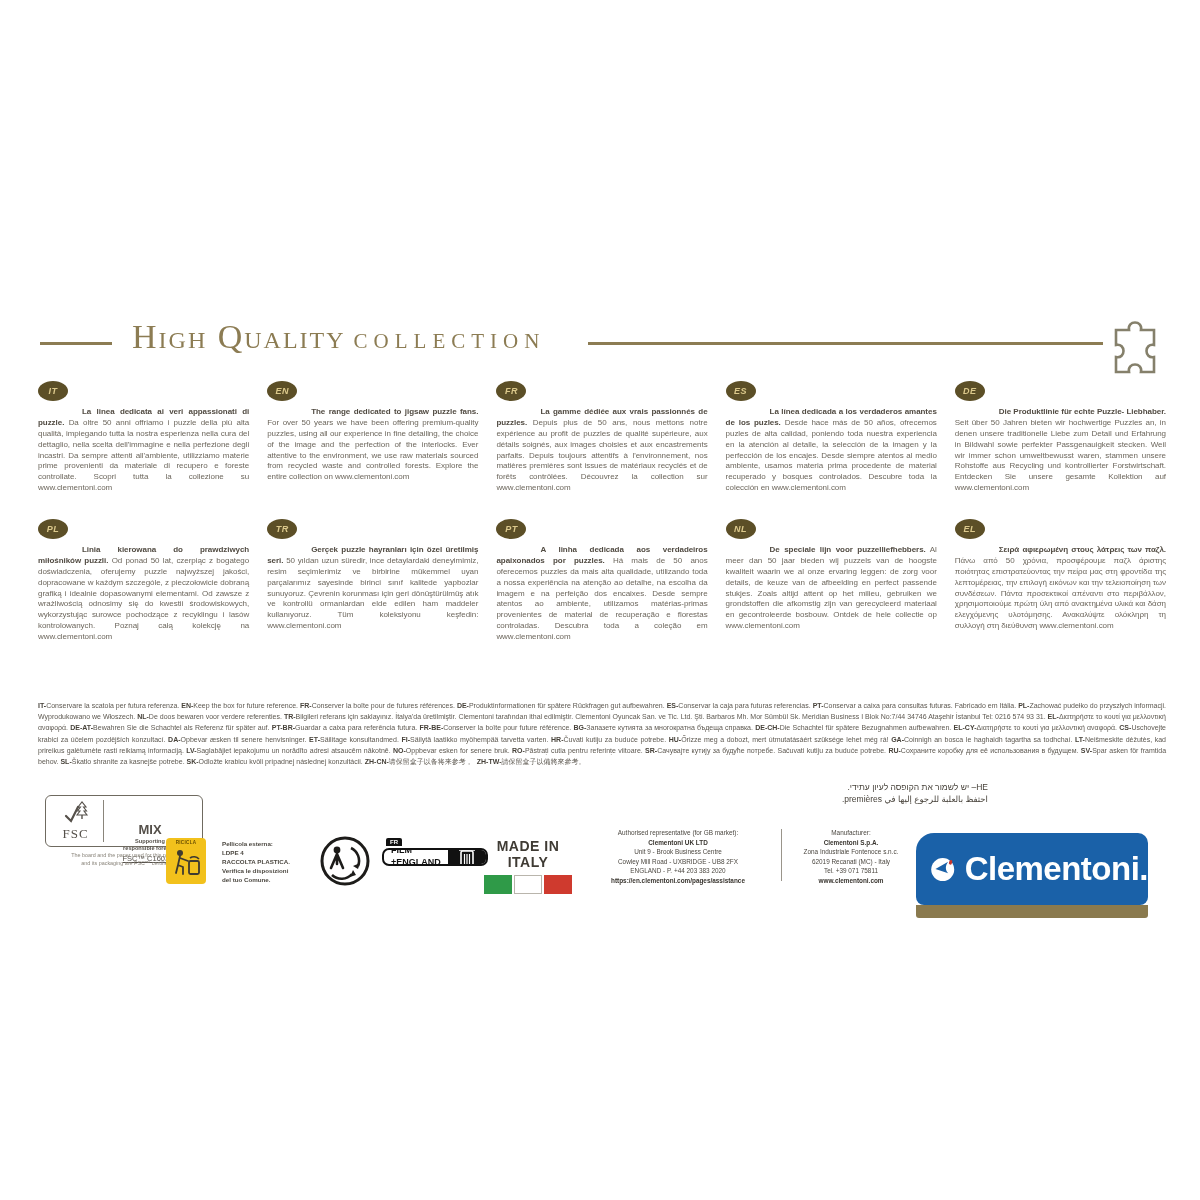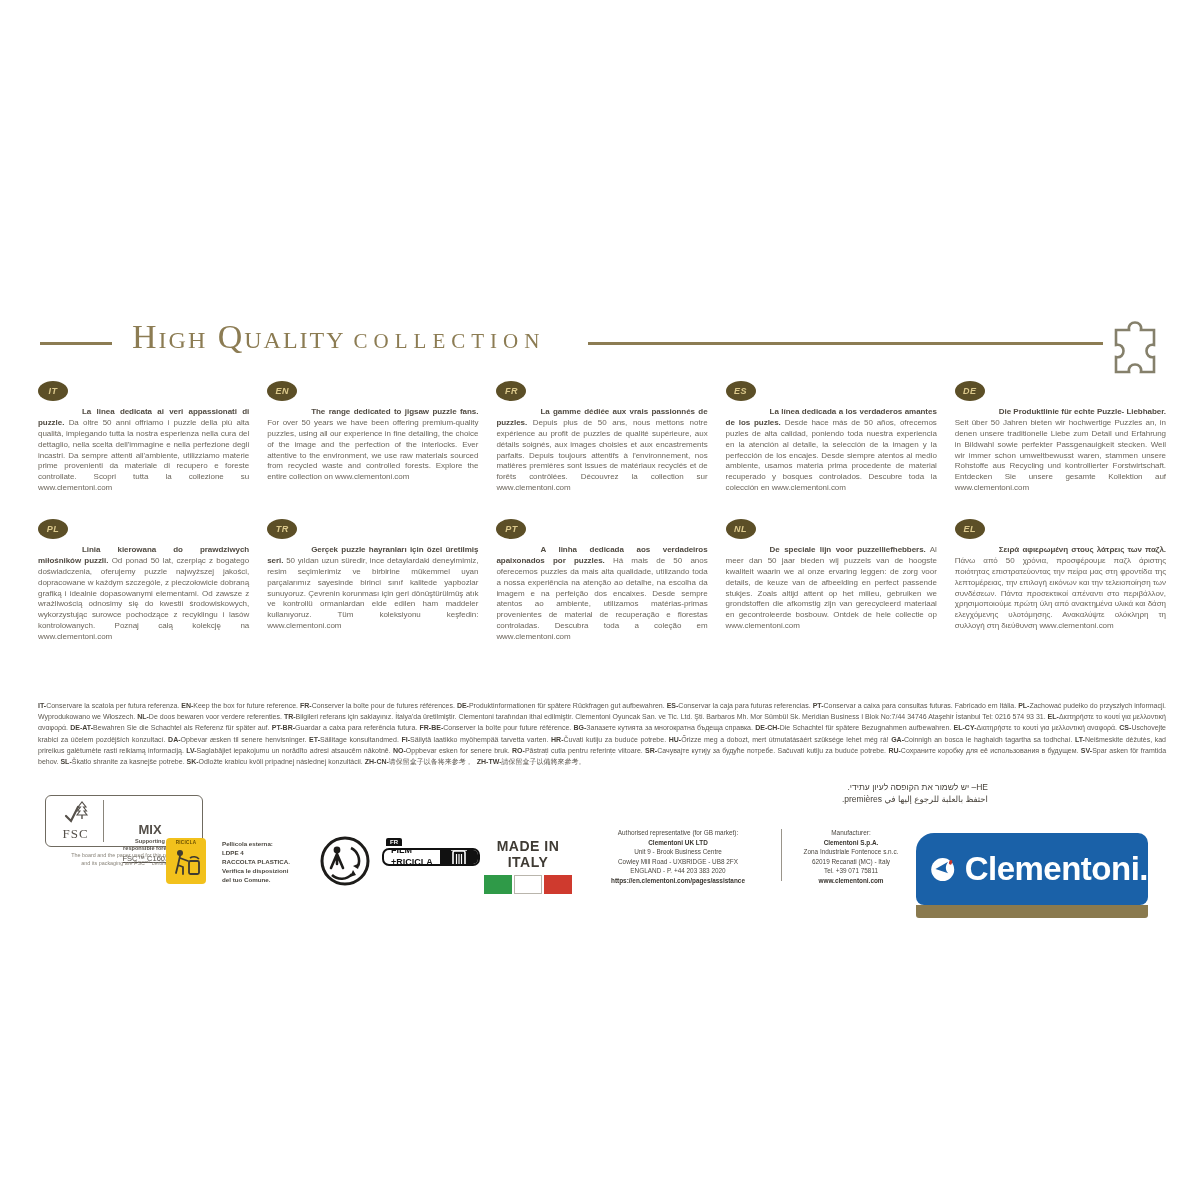--- a/index.html
+++ b/index.html
@@ -196,21 +196,21 @@
     <path d="M42 29 l-2 6 l-5-3 z" fill="#1d1c1a"></path>
     <path d="M14 41 a14 14 0 0 0 20 -1" stroke="#1d1c1a" stroke-width="2.6" fill="none"></path>
     <path d="M32 43 l6-2 l-3-5 z" fill="#1d1c1a"></path>
   </svg>
 
   <div class="film-label">
     <span class="fr-tab">FR</span>
     <div class="film-body">
       <div class="film-text">
         <span>FILM</span>
-        <span>+RICICLA</span>
+        <span>+ENGLAND</span>
       </div>
       <div class="film-bin">
         <svg width="20" height="26" viewBox="0 0 20 26">
           <rect x="4" y="7" width="12" height="16" rx="1.5" fill="none" stroke="#fff" stroke-width="1.6"></rect>
           <line x1="2" y1="6" x2="18" y2="6" stroke="#fff" stroke-width="1.6"></line>
           <rect x="7" y="2" width="6" height="3" fill="#fff"></rect>
           <line x1="7.5" y1="10" x2="7.5" y2="20" stroke="#fff" stroke-width="1.2"></line>
           <line x1="10" y1="10" x2="10" y2="20" stroke="#fff" stroke-width="1.2"></line>
           <line x1="12.5" y1="10" x2="12.5" y2="20" stroke="#fff" stroke-width="1.2"></line>
         </svg>

